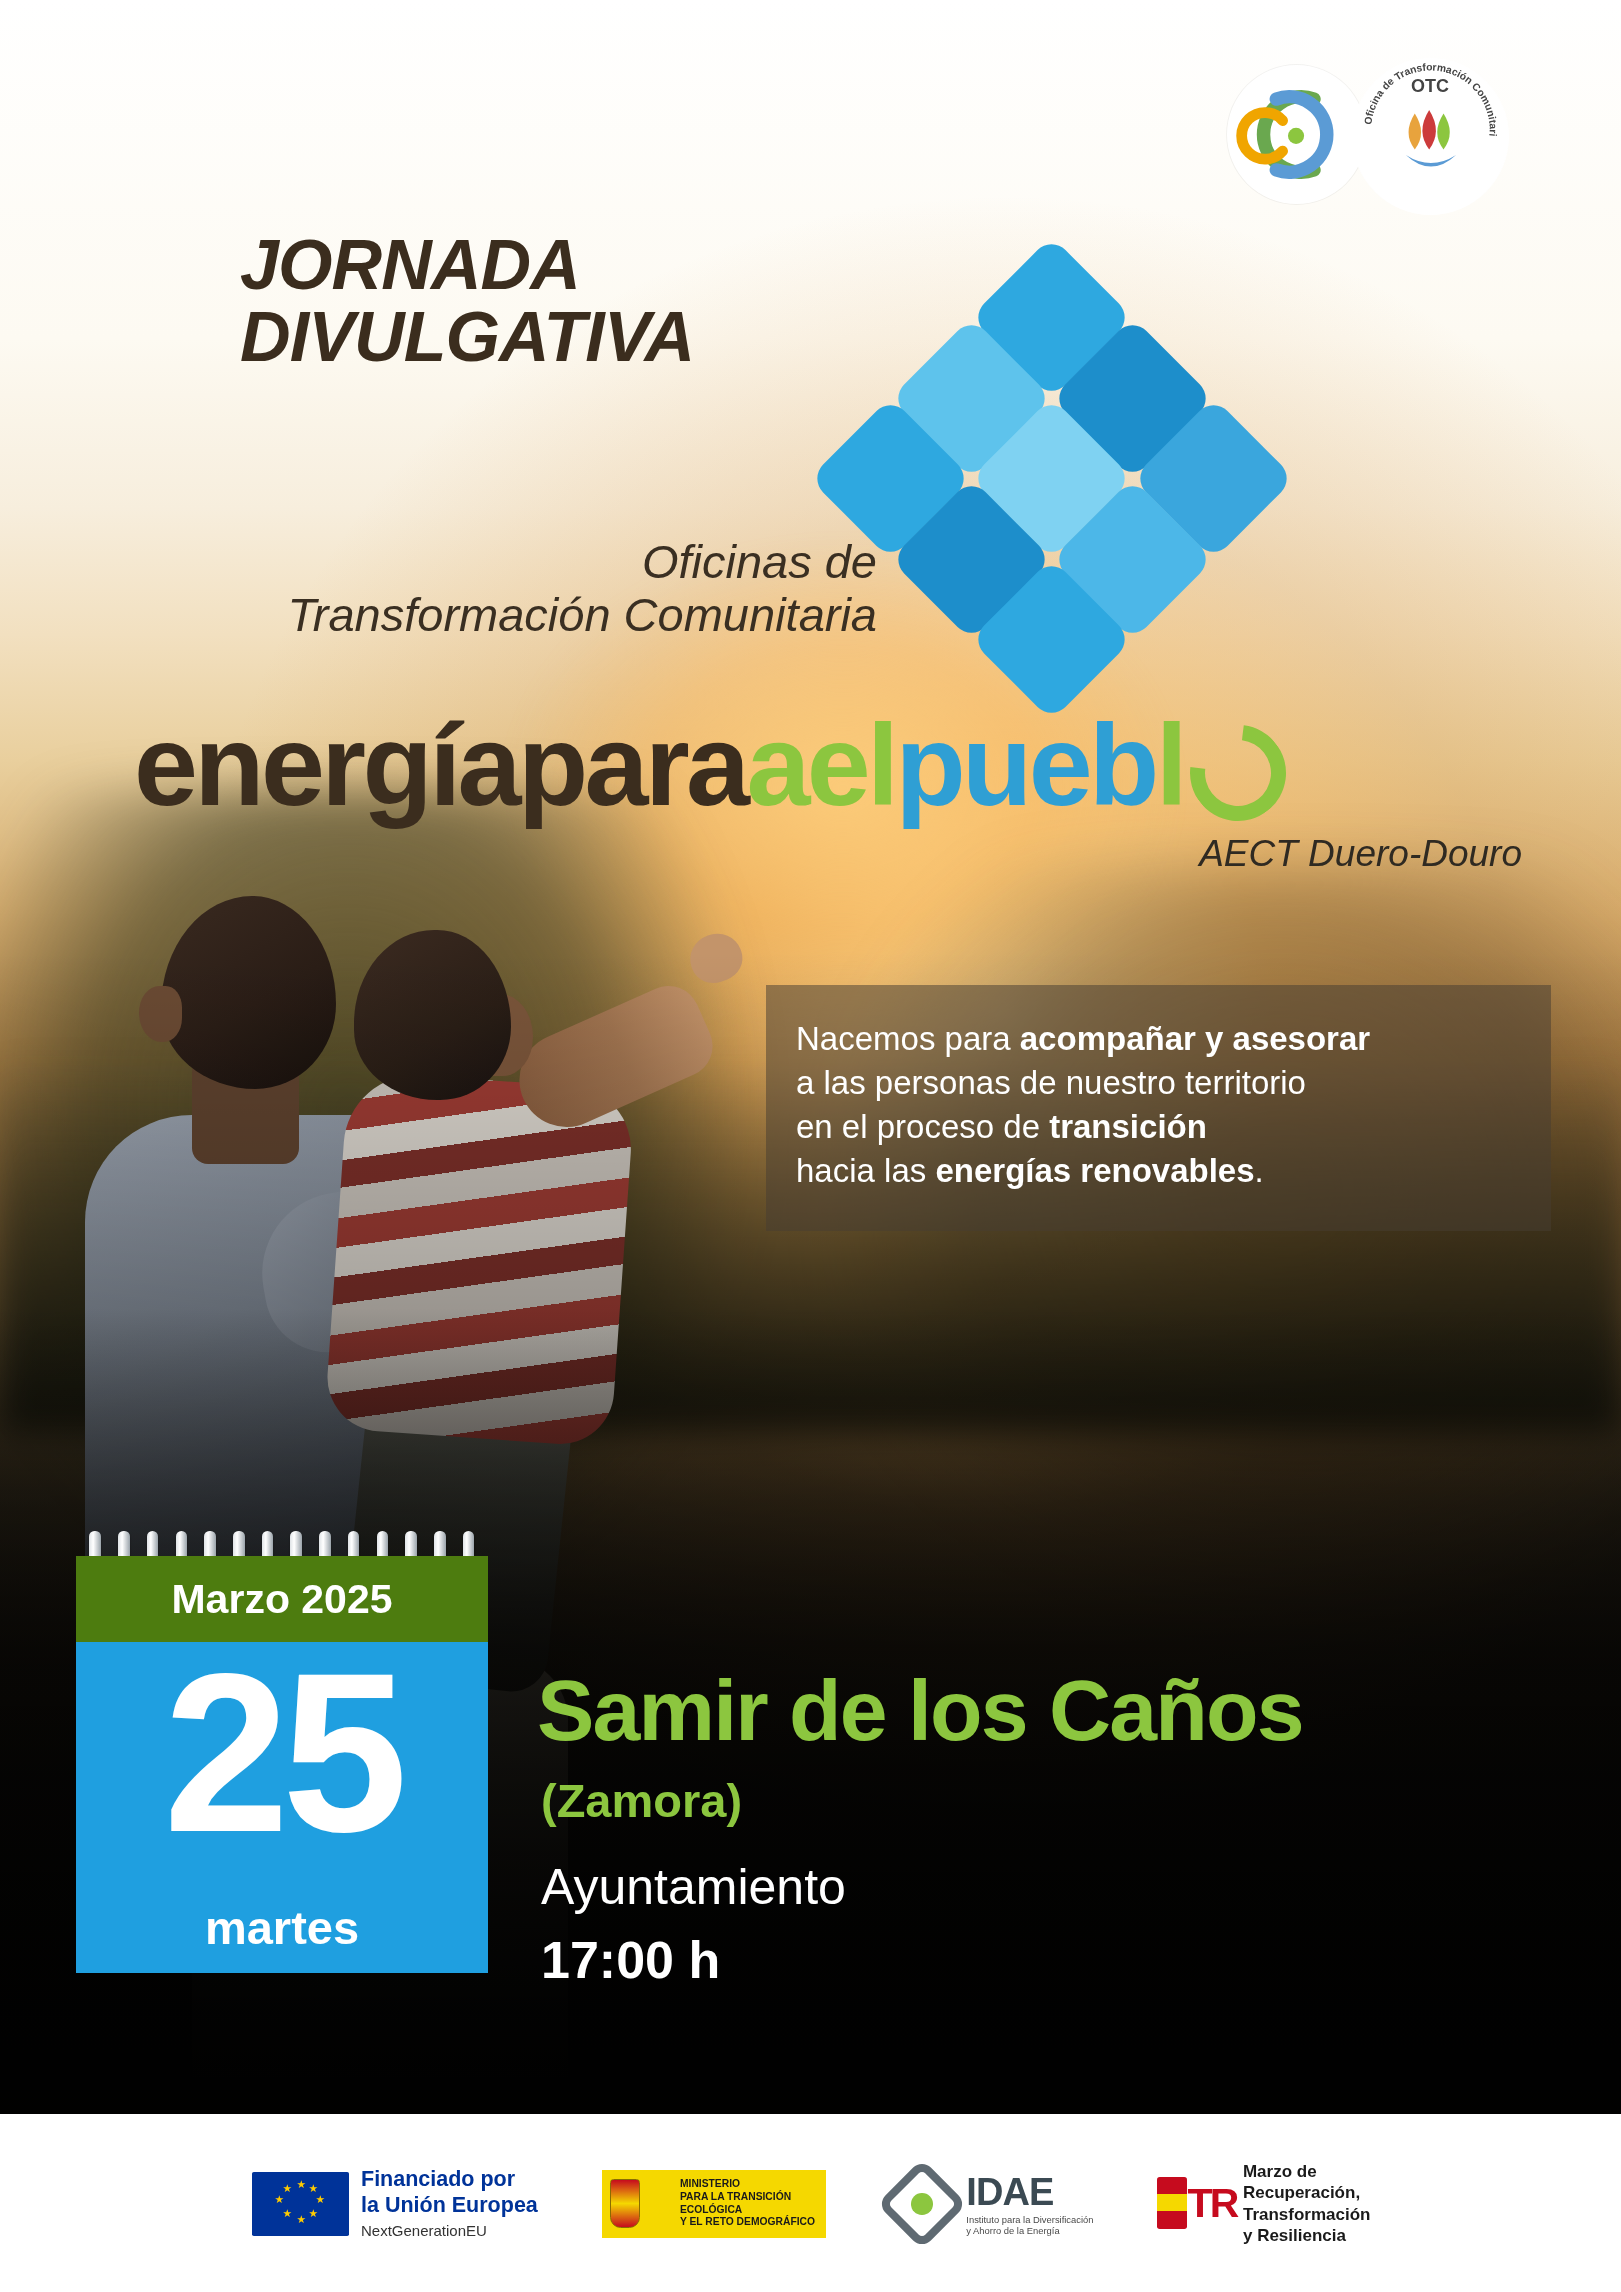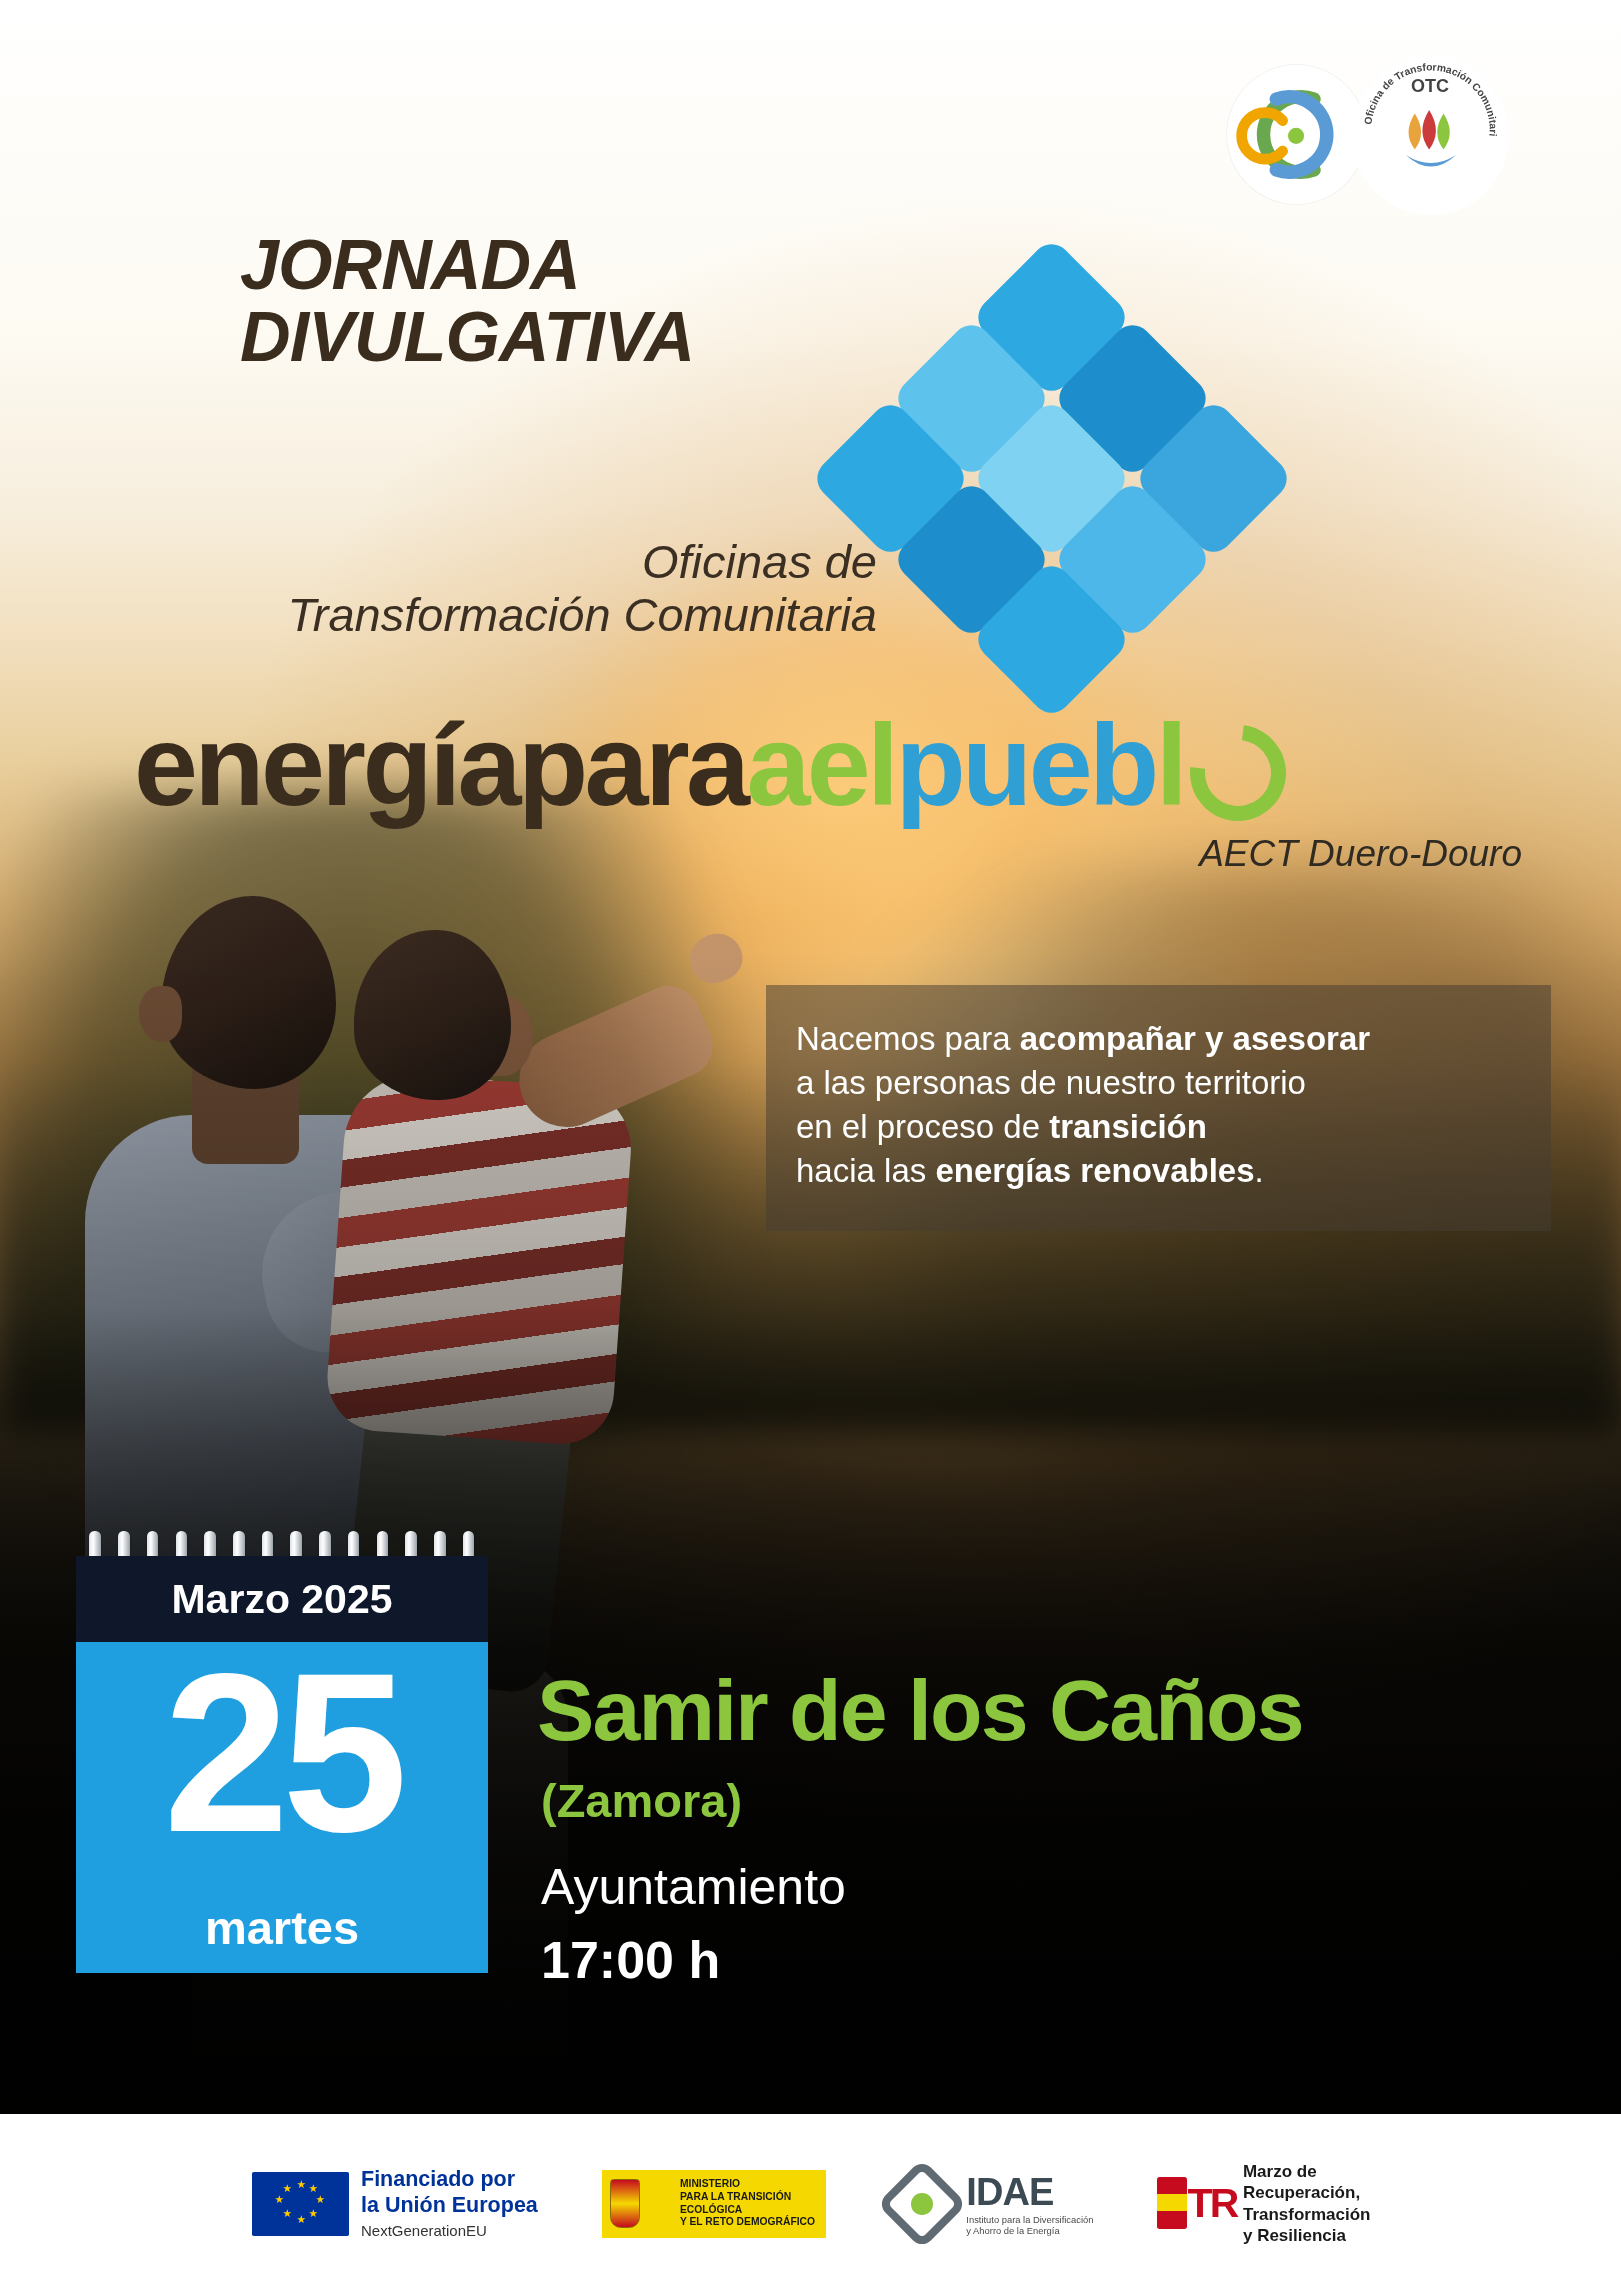--- a/index.html
+++ b/index.html
@@ -297,21 +297,21 @@
   .ring {
     width: 11.6px; height: 39px;
     border-radius: 5.4px;
     background: linear-gradient(to right, #dfe3e6 0%, #ffffff 35%, #9aa3aa 100%);
     box-shadow: 0 0.9px 1.8px rgba(0,0,0,0.4);
   }
   .cal-head {
     position: absolute;
     left: 9px; top: 25px;
     width: 412px; height: 86px;
-    background: #0f172a;
+    background: #4d7c0f;
     color: #ffffff;
     display: flex;
     align-items: center;
     justify-content: center;
     font-size: 41px;
     font-weight: bold;
   }
   .cal-body {
     position: absolute;
     left: 9px; top: 111px;

